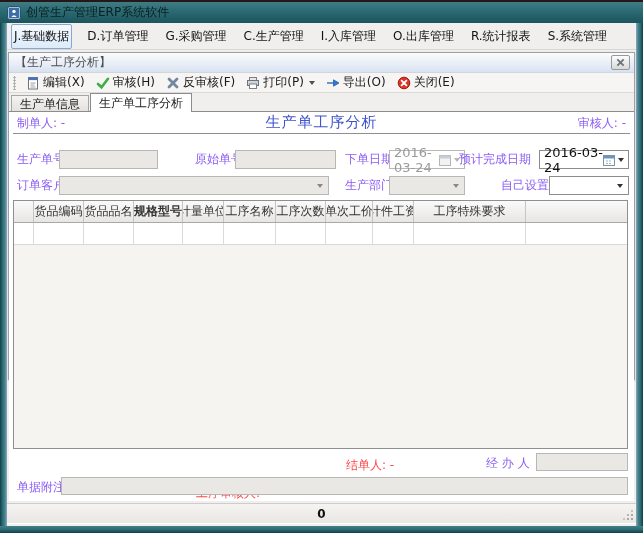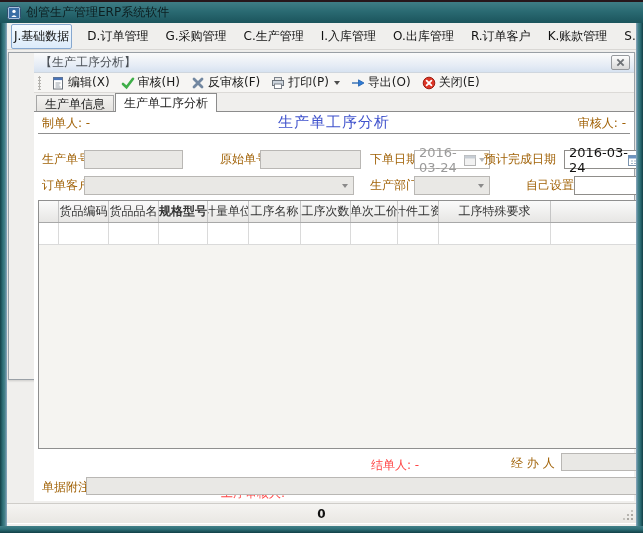--- a/index.html
+++ b/index.html
@@ -21,21 +21,21 @@
   .client{position:absolute;top:23px;left:7px;right:7px;bottom:7px;background:#f0efed;overflow:hidden;}
 
   
   .menubar{position:absolute;top:0;left:0;right:0;height:27px;display:flex;align-items:center;
     padding-left:4px;background:#f0efed;border-bottom:1px solid #d9d7d4;white-space:nowrap;overflow:hidden;}
   .menu-item{padding:3px 2px;margin-right:13px;cursor:default;color:#111;}
   .menu-item.active{background:linear-gradient(180deg,#f5faff,#dcebfa);border:1px solid #86a7cf;border-radius:2px;}
 
   
   .child{position:absolute;top:29px;left:1px;right:1px;height:328px;background:#f0efed;
-    border:1px solid #9aa0a6;box-shadow:0 1px 2px rgba(0,0,0,.15);padding-left:25px;}
+    border:1px solid #9aa0a6;box-shadow:0 1px 2px rgba(0,0,0,.15);}
   .child-titlebar{height:20px;background:linear-gradient(180deg,#fbfbfb,#e4ebf5 70%,#d7e2f0);
     border-bottom:1px solid #cfd6de;display:flex;align-items:center;padding:0 4px 0 6px;color:#4a4f55;}
   .child-title{flex:1;}
   .close-btn{width:19px;height:15px;border:1px solid #96999d;border-radius:2px;
     background:linear-gradient(180deg,#fdfdfd,#d9d9d9);display:flex;align-items:center;justify-content:center;cursor:default;}
 
   
   .toolbar{height:20px;background:#f6f5f3;border-bottom:1px solid #dcdad7;display:flex;align-items:center;padding-left:3px;}
   .grip-v{width:3px;height:14px;margin:0 6px 0 1px;
     background-image:radial-gradient(circle,#b4b2ae 1px,transparent 1.2px);background-size:3px 3px;}
@@ -50,21 +50,21 @@
   .tab{padding:2px 8px 2px;border:1px solid #a6a6a6;border-bottom:none;background:linear-gradient(180deg,#f4f3f1,#e3e1de);
     height:17px;line-height:13px;margin-right:1px;position:relative;z-index:0;color:#222;cursor:default;}
   .tab.active{background:#fff;border-color:#8c8c8c;height:19px;line-height:15px;z-index:2;}
 
   
   .panel{position:relative;height:389px;background:#fff;}
   .p-abs{position:absolute;}
   .hdr-title{position:absolute;left:50%;top:1px;transform:translateX(-50%);
     color:#4053cd;font-size:15px;letter-spacing:1px;}
   .hdr-divider{position:absolute;left:4px;right:4px;top:21px;border-top:1px solid #8f8f8f;}
-  .f-label{line-height:19px;color:#a16207;white-space:nowrap;}
+  .f-label{line-height:19px;color:#8b5cf6;white-space:nowrap;}
   .inp{height:19px;background:#e9e8e5;border:1px solid #b9b7b4;}
   .combo{height:19px;background:#e9e8e5;border:1px solid #b9b7b4;display:flex;align-items:center;justify-content:flex-end;padding-right:5px;}
   .combo.enabled,.inp.enabled{background:#fff;border-color:#8f8d8a;}
   .tri{display:inline-block;width:0;height:0;border-left:3px solid transparent;border-right:3px solid transparent;border-top:4px solid #8a8a8a;}
   .tri.dark{border-top-color:#333;}
   .datefield{height:19px;border:1px solid #b9b7b4;background:#fff;display:flex;align-items:center;padding:0 4px;color:#9a9a9a;}
   .datefield.enabled{border-color:#8f8d8a;color:#111;}
   .datefield .dval{flex:1;font-size:13px;}
   .cal{width:12px;height:12px;margin-right:3px;}
 
@@ -112,22 +112,21 @@
 
   <div class="client">
 
     <div class="menubar">
       <span class="menu-item active">J.基础数据</span>
       <span class="menu-item">D.订单管理</span>
       <span class="menu-item">G.采购管理</span>
       <span class="menu-item">C.生产管理</span>
       <span class="menu-item">I.入库管理</span>
       <span class="menu-item">O.出库管理</span>
-      <span class="menu-item">R.订单客户</span>
-      <span class="menu-item">K.账款管理</span>
+      <span class="menu-item">R.统计报表</span>
       <span class="menu-item">S.系统管理</span>
 
     </div>
 
     <div class="child">
 
       <div class="child-titlebar">
         <span class="child-title">【生产工序分析】</span>
         <span class="close-btn">
           <svg viewBox="0 0 10 10" width="9" height="9">

